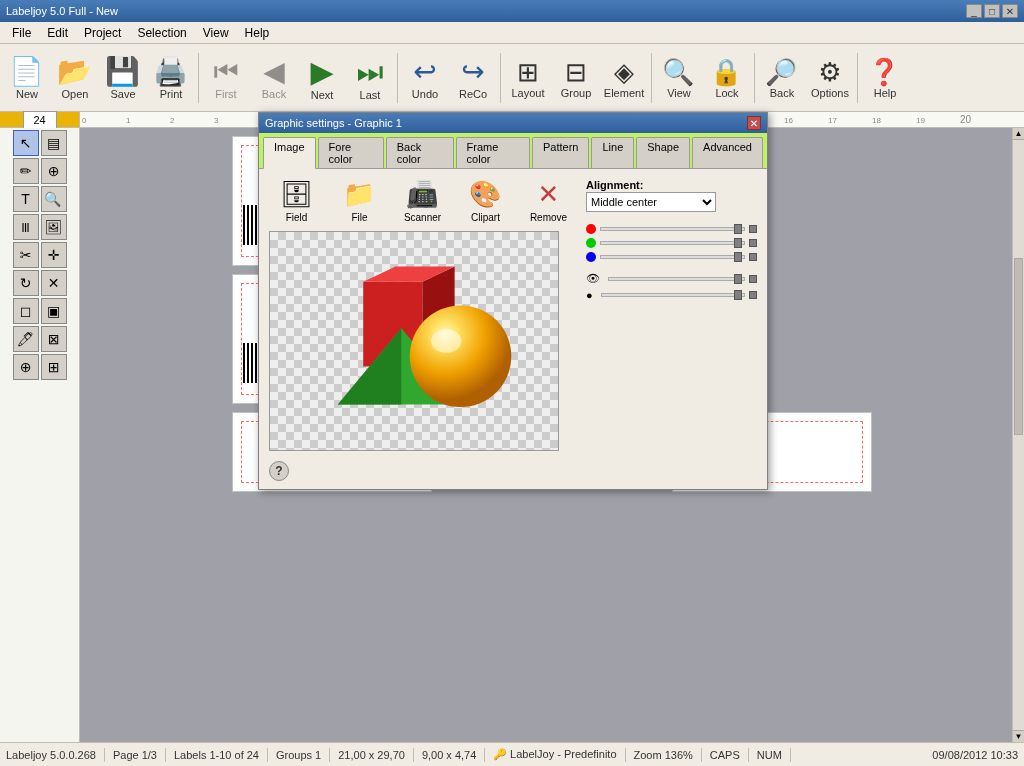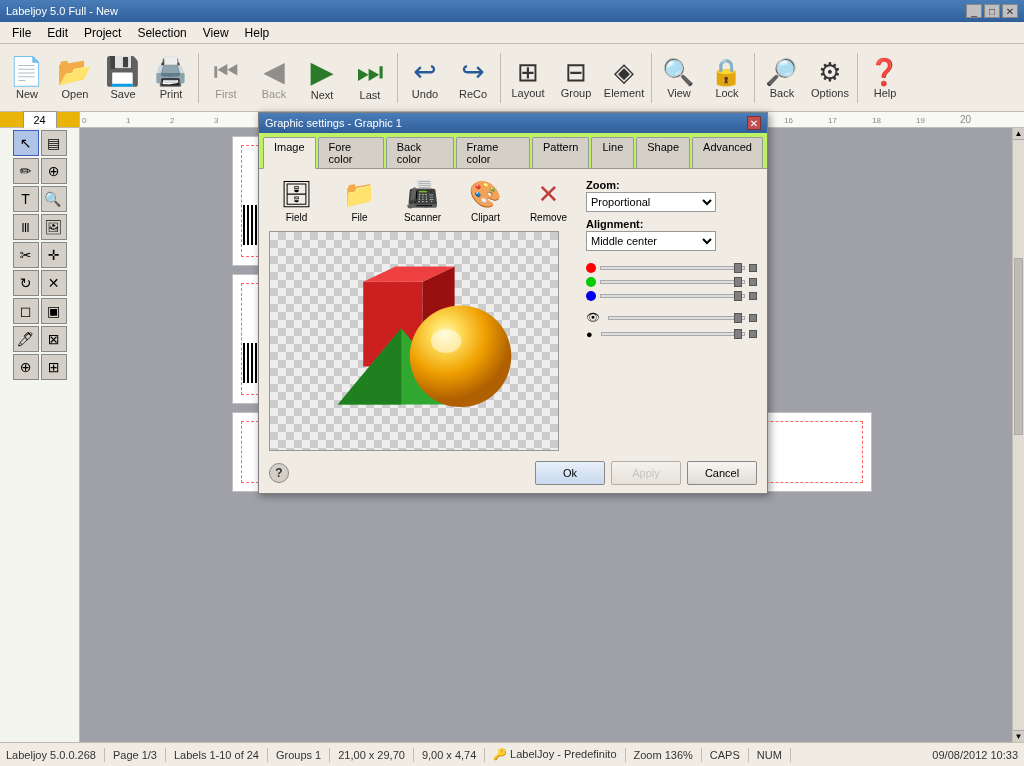--- a/index.html
+++ b/index.html
@@ -729,29 +729,20 @@
 
             <ellipse cx="185" cy="118" rx="60" ry="60" fill="url(#sphereGrad)"></ellipse>
 
             <ellipse cx="168" cy="100" rx="18" ry="14" fill="rgba(255,255,255,0.5)"></ellipse>
           </svg>
         </div>
       </div>
 
       <div id="image-controls">
         <div>
-          <div class="ctrl-label">Zoom:</div>
-          <select class="ctrl-select">
-            <option>Proportional</option>
-            <option>Fit</option>
-            <option>Stretch</option>
-            <option>Original</option>
-          </select>
-        </div>
-        <div>
           <div class="ctrl-label">Alignment:</div>
           <select class="ctrl-select">
             <option>Middle center</option>
             <option>Top left</option>
             <option>Top center</option>
             <option>Top right</option>
             <option>Middle left</option>
             <option>Middle right</option>
             <option>Bottom left</option>
             <option>Bottom center</option>
@@ -798,20 +789,15 @@
             </div>
             <div style="width:8px; height:8px; background:#808080; border:1px solid #555;"></div>
           </div>
         </div>
 
       </div>
     </div>
 
     <div id="dialog-bottom-row">
       <div id="help-icon">?</div>
-      <div id="dialog-buttons" style="border:none; padding:0;">
-        <button class="dlg-btn ok">Ok</button>
-        <button class="dlg-btn" disabled="" style="opacity:0.6;">Apply</button>
-        <button class="dlg-btn">Cancel</button>
-      </div>
     </div>
   </div>
 </div>
 
 </body></html>

